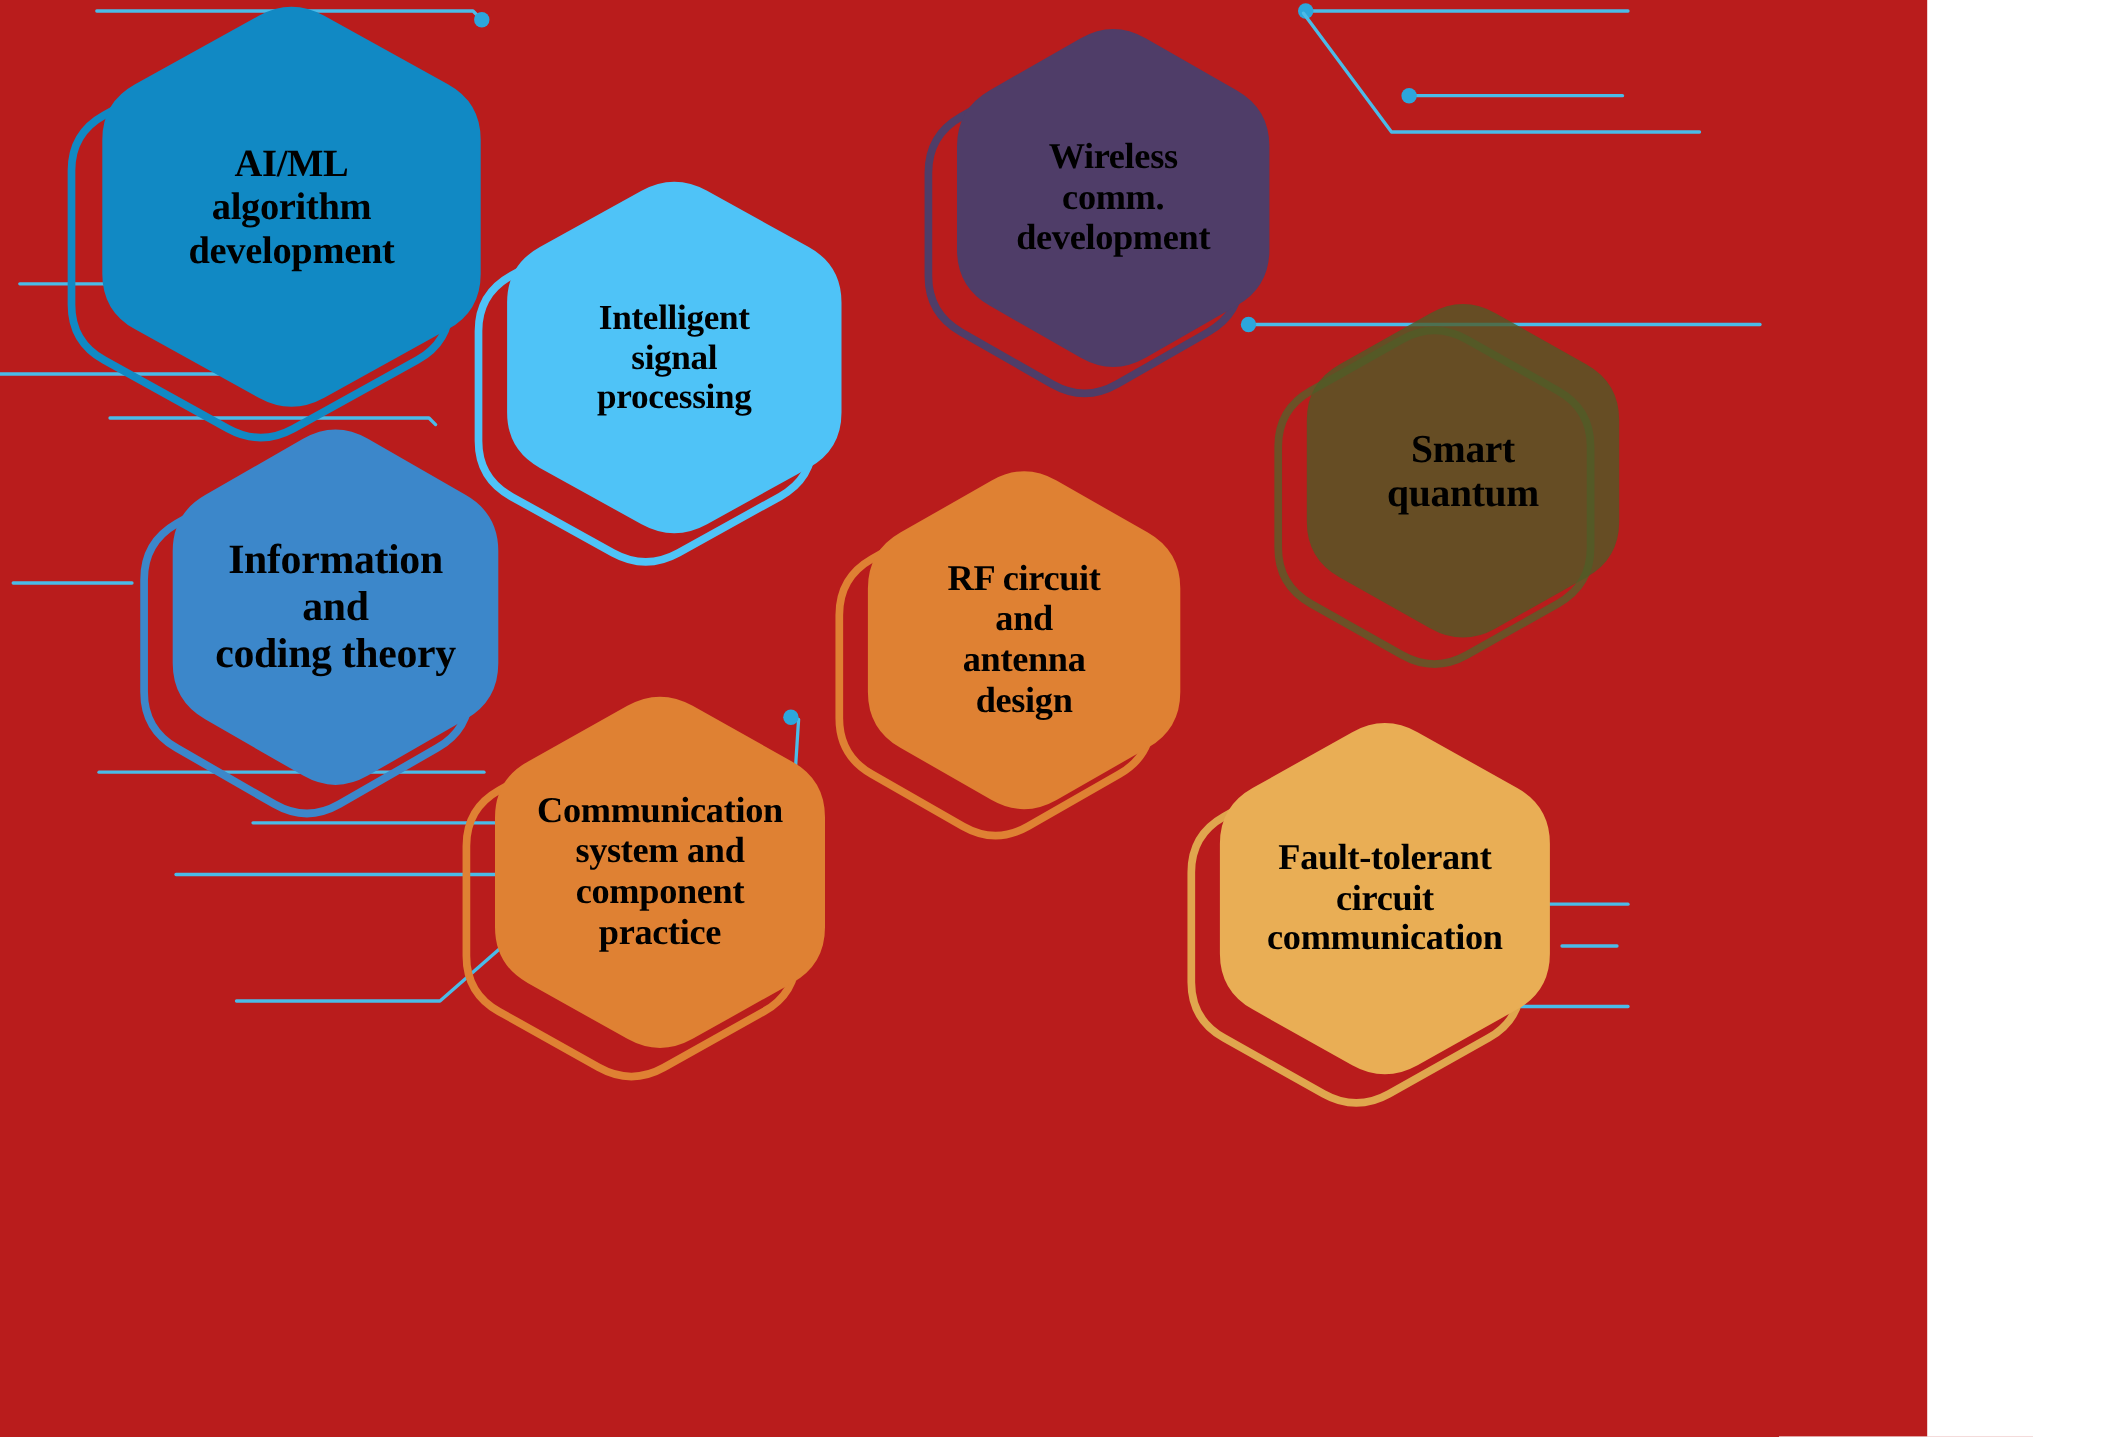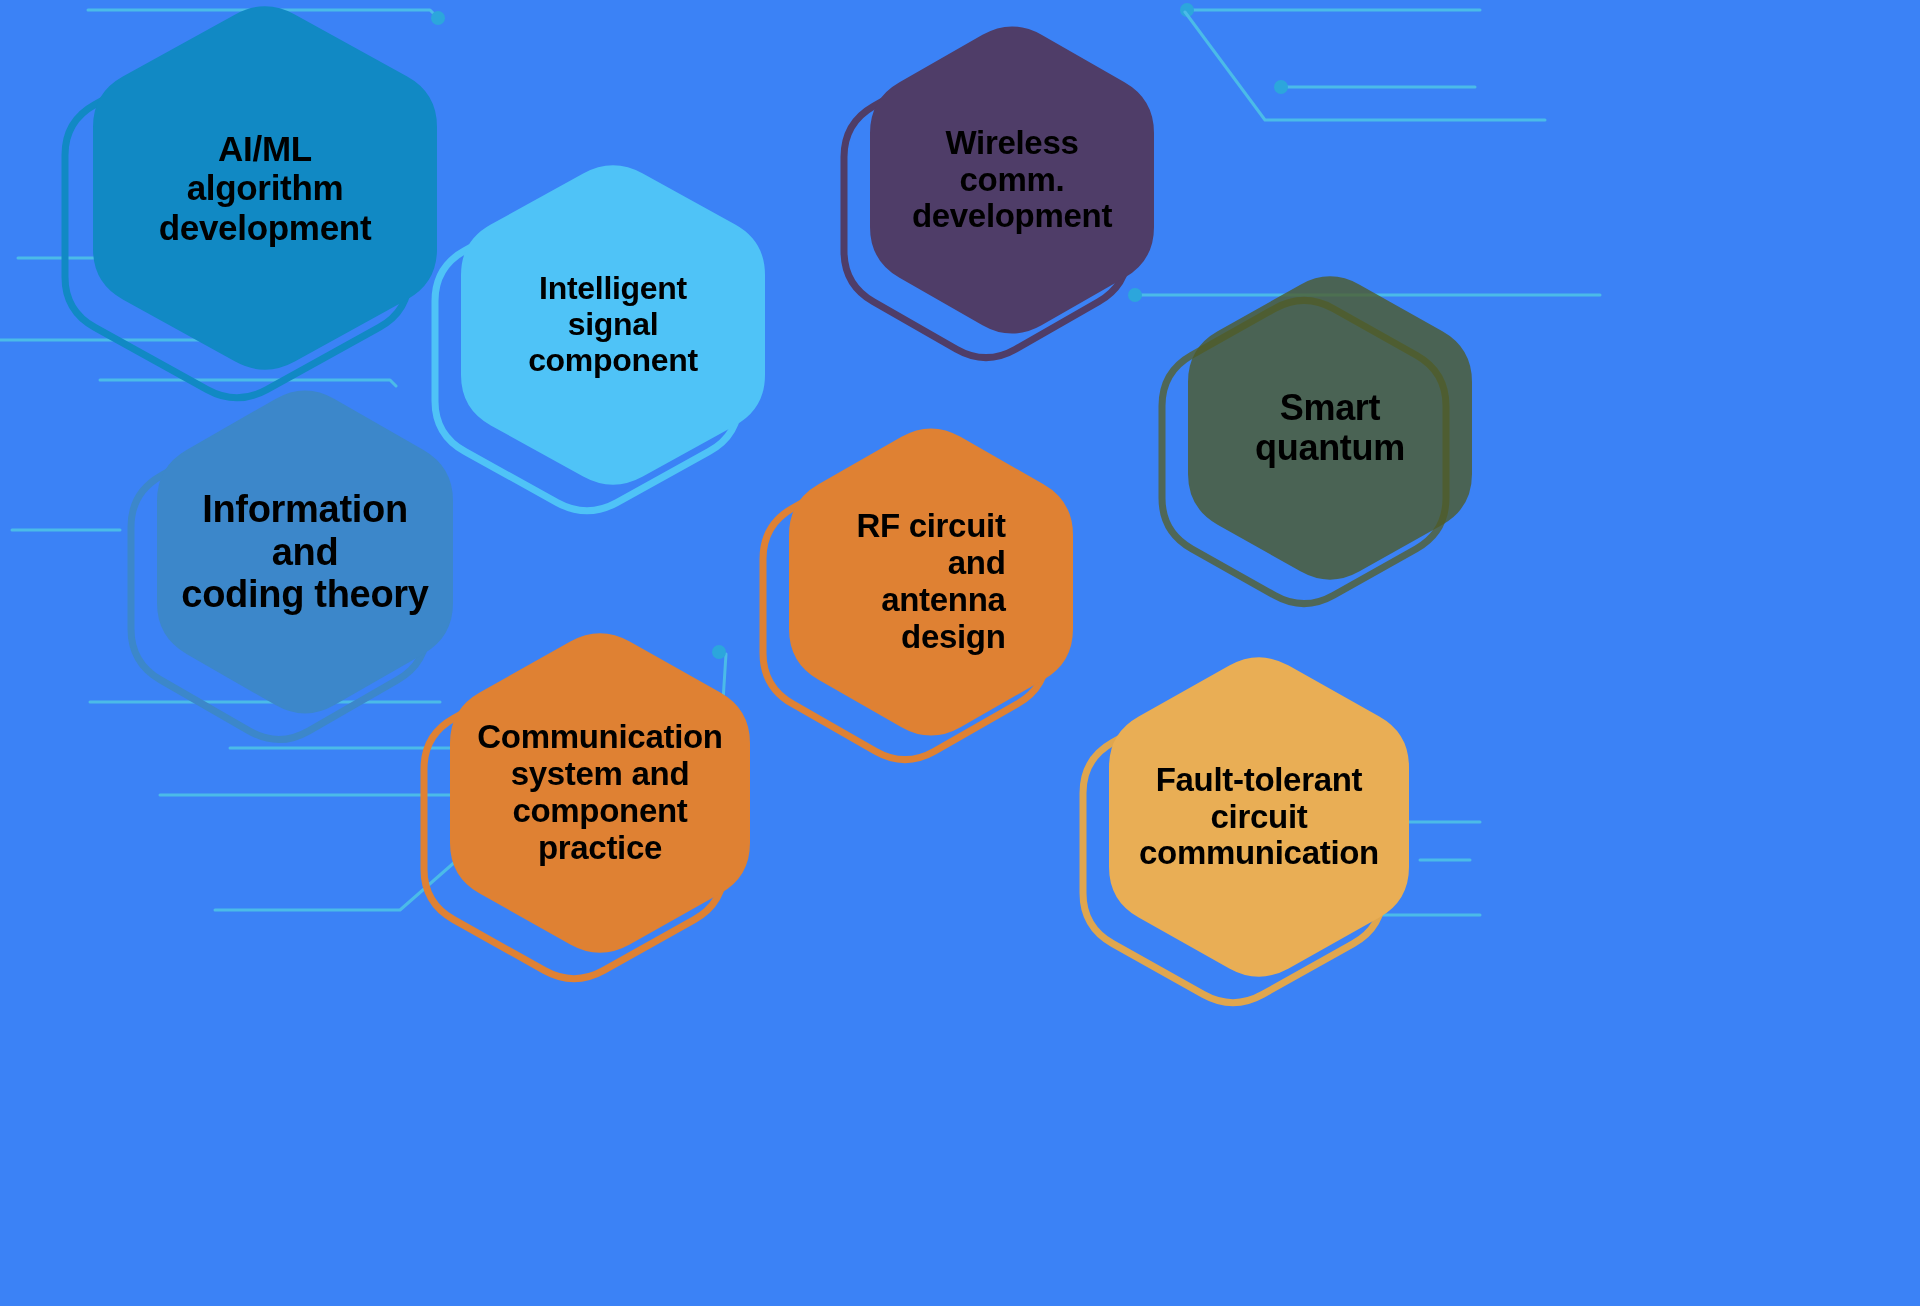--- a/index.html
+++ b/index.html
@@ -2,25 +2,25 @@
 <html><head>
 <meta charset="utf-8">
 <style>
   html, body {
     margin: 0;
     padding: 0;
     background: #ffffff;
   }
   #stage {
     position: relative;
-    width: 1920px;
+    width: 1752px;
     height: 1306px;
-    background: #3b82f6;
+    background: #b91c1c;
     overflow: hidden;
-    font-family: Liberation Sans, sans-serif;
+    font-family: Liberation Serif, serif;
   }
   #wires {
     position: absolute;
     left: 0; top: 0;
     width: 1920px;
     height: 1306px;
     pointer-events: none;
   }
   #hexes {
     position: absolute;
@@ -106,30 +106,30 @@
         <path d="M 1229.3 665.6 Q 1259.0 649.0 1288.7 665.6 L 1379.3 716.4 Q 1409.0 733.0 1409.0 767.0 L 1409.0 867.0 Q 1409.0 901.0 1379.3 917.6 L 1288.7 968.4 Q 1259.0 985.0 1229.3 968.4 L 1138.7 917.6 Q 1109.0 901.0 1109.0 867.0 L 1109.0 767.0 Q 1109.0 733.0 1138.7 716.4 Z" fill="#E9AE55"></path>
       </g>
     </svg>
 
   <div id="labels">
       <div class="hex-label" style="left: 93px; top: -2px; width: 344px; height: 380px; font-size: 35px;">AI/ML
 algorithm
 development</div>
       <div class="hex-label" style="left: 461px; top: 157px; width: 304px; height: 336px; font-size: 32px;">Intelligent
 signal
-component</div>
+processing</div>
       <div class="hex-label" style="left: 870px; top: 18px; width: 284px; height: 324px; font-size: 33px;">Wireless
 comm.
 development</div>
       <div class="hex-label" style="left: 1188px; top: 268px; width: 284px; height: 320px; font-size: 36px;">Smart
 quantum</div>
       <div class="hex-label" style="left: 157px; top: 382px; width: 296px; height: 340px; font-size: 38px;">Information
 and
 coding theory</div>
-      <div class="hex-label" style="left: 789px; top: 420px; width: 284px; height: 324px; font-size: 33px; text-align: right;">RF circuit
+      <div class="hex-label" style="left: 789px; top: 420px; width: 284px; height: 324px; font-size: 33px;">RF circuit
 and
 antenna
 design</div>
       <div class="hex-label" style="left: 450px; top: 625px; width: 300px; height: 336px; font-size: 33px;">Communication
 system and
 component
 practice</div>
       <div class="hex-label" style="left: 1109px; top: 649px; width: 300px; height: 336px; font-size: 33px;">Fault-tolerant
 circuit
 communication</div>

